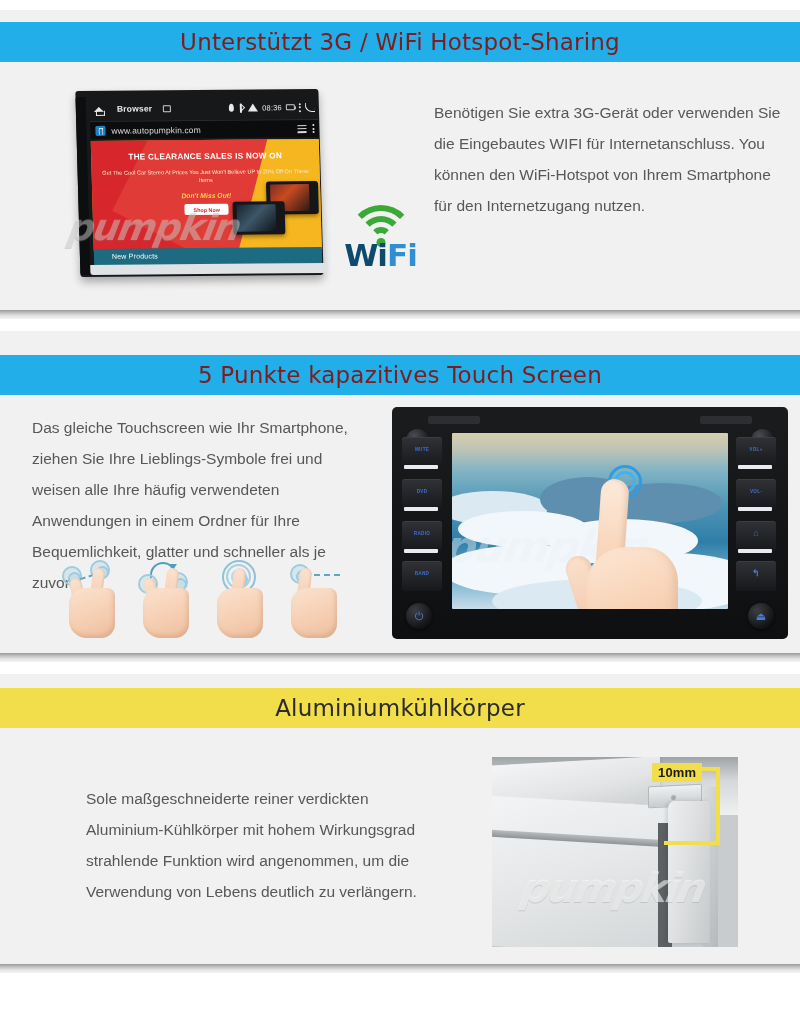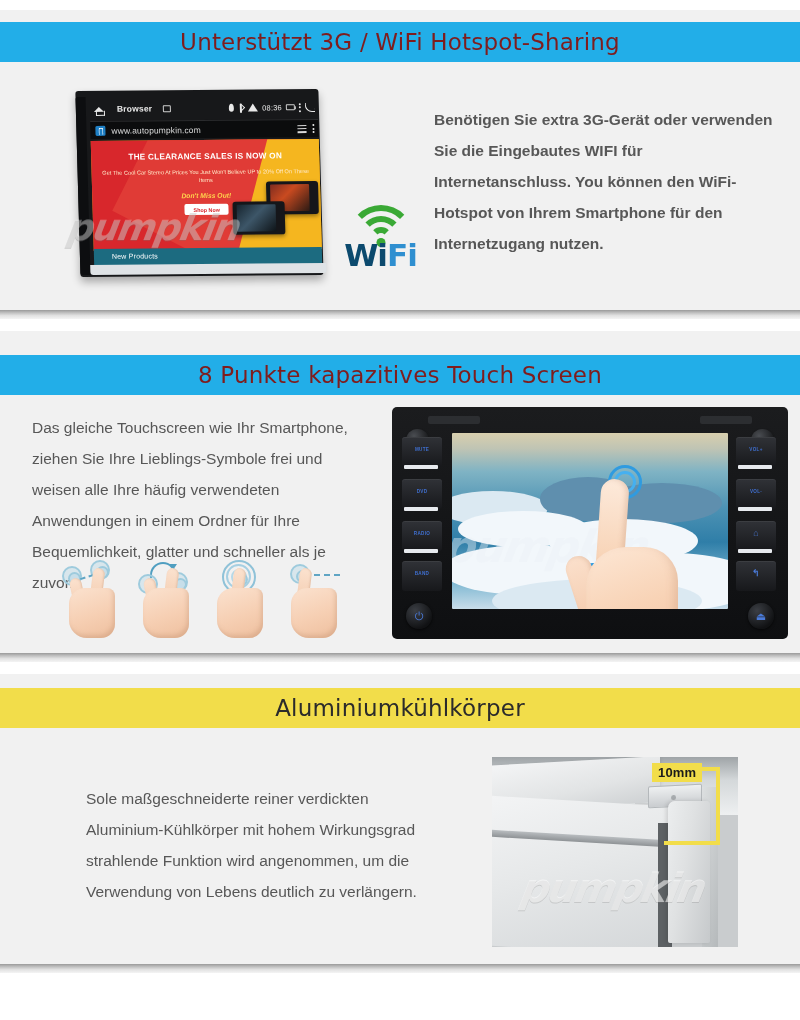--- a/index.html
+++ b/index.html
@@ -426,28 +426,28 @@
   <div class="wifi-logo">
     <span class="wf-arc wf-a1"></span>
     <span class="wf-arc wf-a2"></span>
     <span class="wf-arc wf-a3"></span>
     <span class="wf-dot"></span>
     <div class="wf-txt">
       <span class="wf-wi">Wi</span><span class="wf-fi">Fi</span>
     </div>
   </div>
 
-  <div class="copy" style="left:434px;top:104px;width:348px;font-weight:bold;">Benötigen Sie extra 3G-Gerät oder verwenden Sie die Eingebautes WIFI für Internetanschluss. You können den WiFi-Hotspot von Ihrem Smartphone für den Internetzugang nutzen.</div>
+  <div class="copy" style="left:434px;top:97px;width:348px;">Benötigen Sie extra 3G-Gerät oder verwenden Sie die Eingebautes WIFI für Internetanschluss. You können den WiFi-Hotspot von Ihrem Smartphone für den Internetzugang nutzen.</div>
 
   <div class="panel" style="top:331px;height:322px;"></div>
   <div class="panel-shadow" style="top:653px;"></div>
   <div class="gap" style="top:662px;height:12px;"></div>
 
   <div class="bar bar-blue" style="top:355px;">
-    <span class="bar-title">8 Punkte kapazitives Touch Screen</span>
+    <span class="bar-title">5 Punkte kapazitives Touch Screen</span>
   </div>
 
   <div class="copy" style="left:32px;top:412px;width:330px;">Das gleiche Touchscreen wie Ihr Smartphone, ziehen Sie Ihre Lieblings-Symbole frei und weisen alle Ihre häufig verwendeten Anwendungen in einem Ordner für Ihre Bequemlichkeit, glatter und schneller als je zuvor.</div>
 
   <div class="gestures">
     <div class="gest">
       <span class="g-ring r1" style="left:2px;top:6px;"></span>
       <span class="g-ring r2" style="left:8px;top:12px;"></span>
       <span class="g-ring r1" style="left:30px;top:0px;"></span>
       <span class="g-ring r2" style="left:36px;top:6px;"></span>

